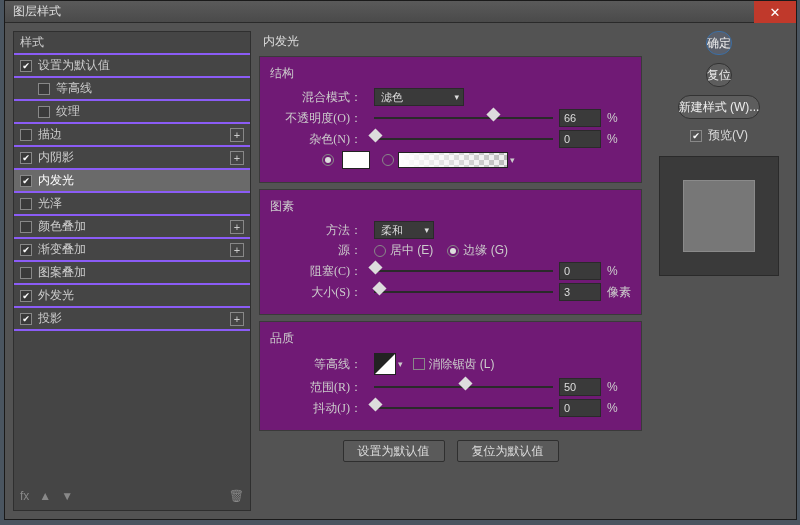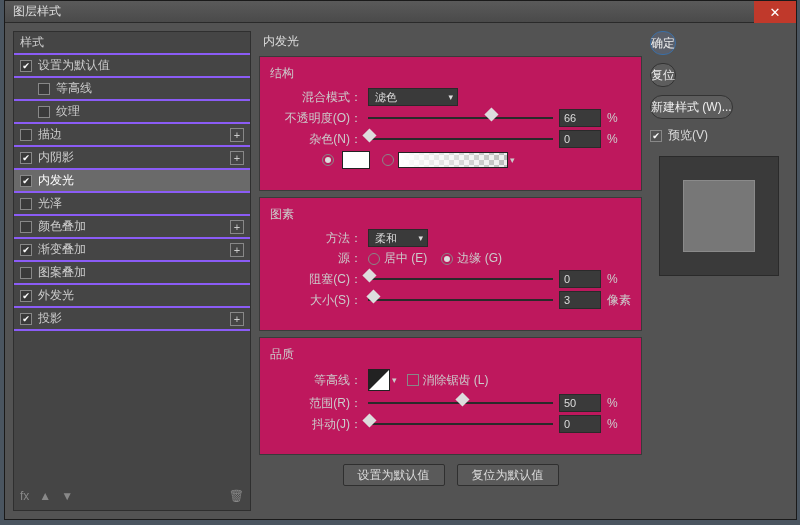--- a/index.html
+++ b/index.html
@@ -14,39 +14,39 @@
 .effect-row.selected { background: #6a6a6a; color: #fff; }
 .effect-row .cb { width: 12px; height: 12px; border: 1px solid #888; margin-right: 6px; background: #3a3a3a; display: flex; align-items: center; justify-content: center; }
 .effect-row .cb.checked::after { content: "✔"; font-size: 9px; color: #fff; }
 .effect-row .sub { margin-left: 18px; }
 .plus { position: absolute; right: 6px; width: 14px; height: 14px; border: 1px solid #888; display: flex; align-items: center; justify-content: center; font-size: 11px; color: #ccc; }
 .left-footer { margin-top: auto; height: 28px; display: flex; align-items: center; padding: 0 6px; gap: 10px; }
 .left-footer span { color: #888; font-size: 12px; }
 .trash { margin-left: auto; color: #aaa; }
 .mid-panel { flex: 1; display: flex; flex-direction: column; }
 .mid-title { color: #ddd; font-size: 12px; padding: 2px 0 6px 4px; }
-.group { border: 1px solid #3a3a3a; background: #be185d; padding: 8px 10px 18px; margin-bottom: 6px; }
+.group { border: 1px solid #3a3a3a; background: #701a75; padding: 8px 10px 10px; margin-bottom: 6px; }
 .group-title { color: #ccc; font-size: 12px; margin-bottom: 6px; }
 .row { display: flex; align-items: center; margin: 3px 0; font-size: 12px; color: #ccc; }
-.row .lbl { width: 92px; text-align: right; margin-right: 6px; }
+.row .lbl { width: 92px; text-align: right; margin-right: 12px; font-family: Liberation Serif, serif; }
 .slider { flex: 1; height: 14px; position: relative; margin-right: 6px; }
 .slider::before { content: ""; position: absolute; top: 6px; left: 0; right: 0; height: 2px; background: #2a2a2a; }
 .slider .thumb { position: absolute; top: 2px; width: 10px; height: 10px; background: #ddd; transform: rotate(45deg) translateX(-5px); }
 .numbox { width: 42px; height: 18px; background: #3a3a3a; border: 1px solid #2a2a2a; color: #ddd; font-size: 11px; padding: 0 4px; display: flex; align-items: center; }
 .unit { margin-left: 6px; width: 24px; }
 .select { height: 18px; background: #3a3a3a; border: 1px solid #2a2a2a; color: #ddd; font-size: 11px; padding: 0 16px 0 6px; display: flex; align-items: center; position: relative; }
 .select::after { content: "▾"; position: absolute; right: 4px; font-size: 9px; }
 .radio { width: 12px; height: 12px; border-radius: 50%; border: 1px solid #888; margin-right: 4px; display: inline-flex; align-items: center; justify-content: center; }
 .radio.on::after { content: ""; width: 6px; height: 6px; background: #ddd; border-radius: 50%; }
 .swatch { width: 28px; height: 18px; background: #fff; border: 1px solid #222; margin: 0 4px; }
 .grad-strip { width: 110px; height: 16px; background: repeating-conic-gradient(#bbb 0 25%, #eee 0 50%) 0/10px 10px; border: 1px solid #222; position: relative; }
 .grad-strip::before { content:""; position:absolute; inset:0; background: linear-gradient(to right, #fff, rgba(255,255,255,0)); }
 .contour-swatch { width: 22px; height: 22px; background: linear-gradient(135deg,#222 0 48%,#fff 52% 100%); border: 1px solid #222; }
 .btn-small { height: 22px; padding: 0 14px; background: #5a5a5a; border: 1px solid #2f2f2f; color: #ddd; font-size: 12px; display: inline-flex; align-items: center; border-radius: 2px; }
-.right-panel { width: 138px; display: flex; flex-direction: column; gap: 8px; align-items: flex-start; }
+.right-panel { width: 138px; display: flex; flex-direction: column; gap: 8px; align-items: center; }
 .btn { height: 24px; background: #5d5d5d; border: 1px solid #333; border-radius: 12px; color: #eee; font-size: 12px; display: flex; align-items: center; justify-content: center; }
 .btn.primary { background: #5a5f6a; border: 1px solid #3a6ea5; }
 .preview-check { display: flex; align-items: center; justify-content: center; color: #ddd; font-size: 12px; gap: 6px; }
 .preview-box { width: 120px; height: 120px; background: #3a3a3a; border: 1px solid #2a2a2a; margin: 4px auto 0; display: flex; align-items: center; justify-content: center; }
 .preview-inner { width: 72px; height: 72px; background: #777; border: 1px solid #8a8a8a; }
 </style>
 </head>
 <body>
 
 <div class="dialog">

